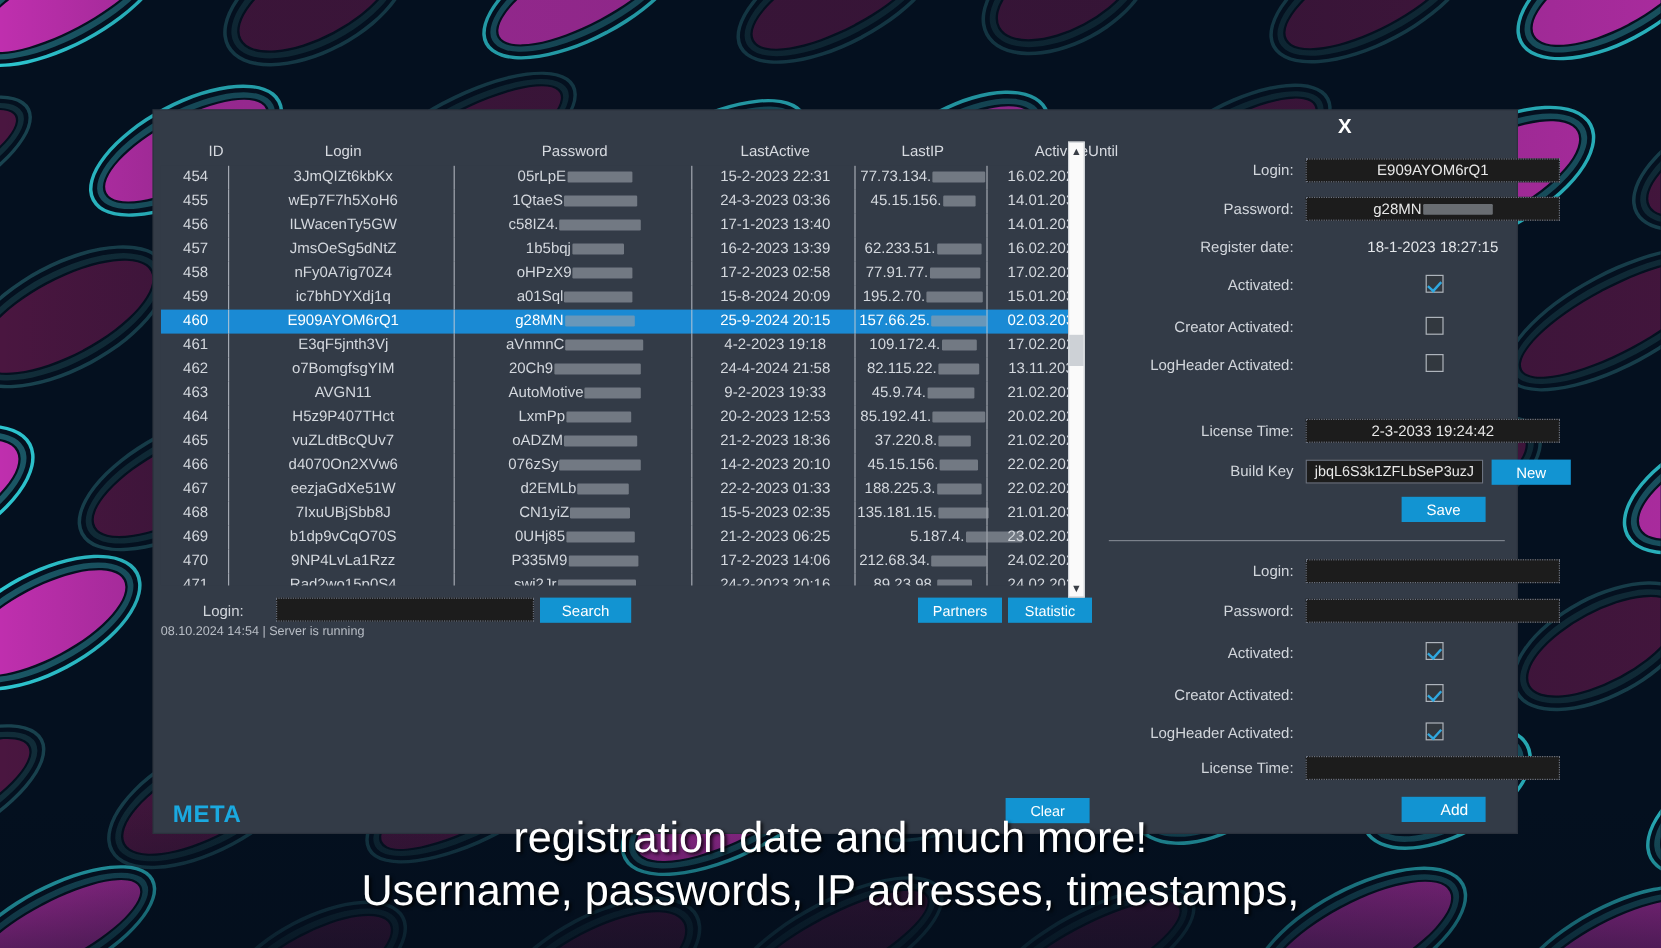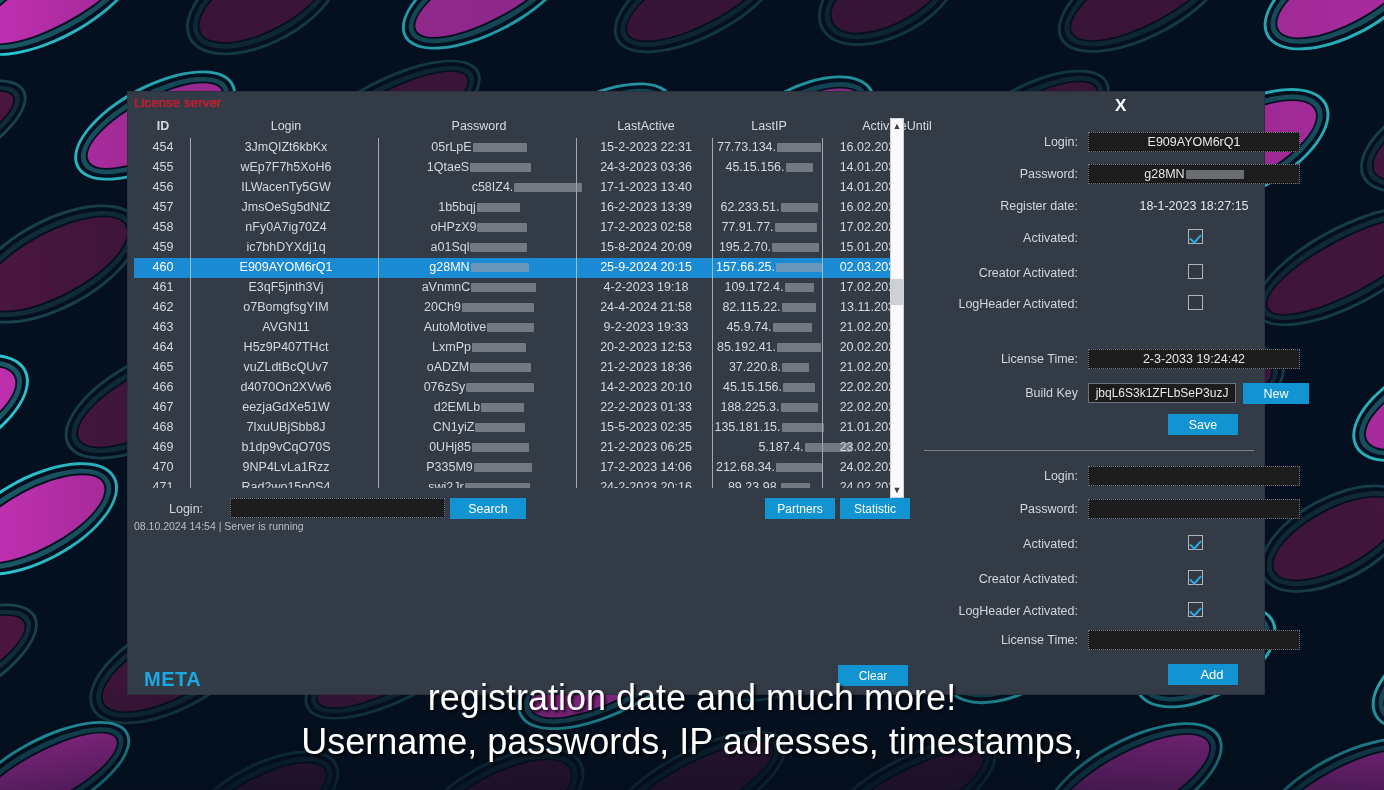--- a/index.html
+++ b/index.html
@@ -397,27 +397,24 @@
         <div class="ring2"></div>
         <div class="core"></div>
       </div>
     </div>
   <div id="bg-veil"></div>
   <div id="bg-bottom"></div>
 </div>
 
 <div id="dialog">
 
-  <div id="titlebar">
-    <div id="dialog-title">License server</div>
-  </div>
 
   <div id="table-wrap">
     <div id="thead">
-        <div class="th" style="left: 0px; width: 58px; font-weight: bold;">ID</div>
+        <div class="th" style="left: 17px; width: 58px;">ID</div>
         <div class="th" style="left: 58px; width: 188px;">Login</div>
         <div class="th" style="left: 246px; width: 198px;">Password</div>
         <div class="th" style="left: 444px; width: 136px;">LastActive</div>
         <div class="th" style="left: 580px; width: 110px;">LastIP</div>
         <div class="th" style="left: 690px; width: 146px;">ActivateUntil</div>
       </div>
     <div id="tbody">
         <div class="row">
           <div class="vline" style="left: 56px;"></div>
           <div class="vline" style="left: 244px;"></div>
@@ -445,21 +442,21 @@
           <div class="cell" style="left: 690px; width: 146px;">14.01.2033 04:19:27</div>
         </div>
         <div class="row">
           <div class="vline" style="left: 56px;"></div>
           <div class="vline" style="left: 244px;"></div>
           <div class="vline" style="left: 442px;"></div>
           <div class="vline" style="left: 578px;"></div>
           <div class="vline" style="left: 688px;"></div>
           <div class="cell" style="left: 0px; width: 58px;">456</div>
           <div class="cell" style="left: 58px; width: 188px;">ILWacenTy5GW</div>
-          <div class="cell" style="left: 246px; width: 198px; margin-left: 48px;">c58IZ4.<span class="blur" style="width: 68px;"></span></div>
+          <div class="cell" style="left: 246px; width: 198px;">c58IZ4.<span class="blur" style="width: 68px;"></span></div>
           <div class="cell" style="left: 444px; width: 136px;">17-1-2023 13:40</div>
           <div class="cell" style="left: 580px; width: 110px;"></div>
           <div class="cell" style="left: 690px; width: 146px;">14.01.2033 01:40:45</div>
         </div>
         <div class="row">
           <div class="vline" style="left: 56px;"></div>
           <div class="vline" style="left: 244px;"></div>
           <div class="vline" style="left: 442px;"></div>
           <div class="vline" style="left: 578px;"></div>
           <div class="vline" style="left: 688px;"></div>

